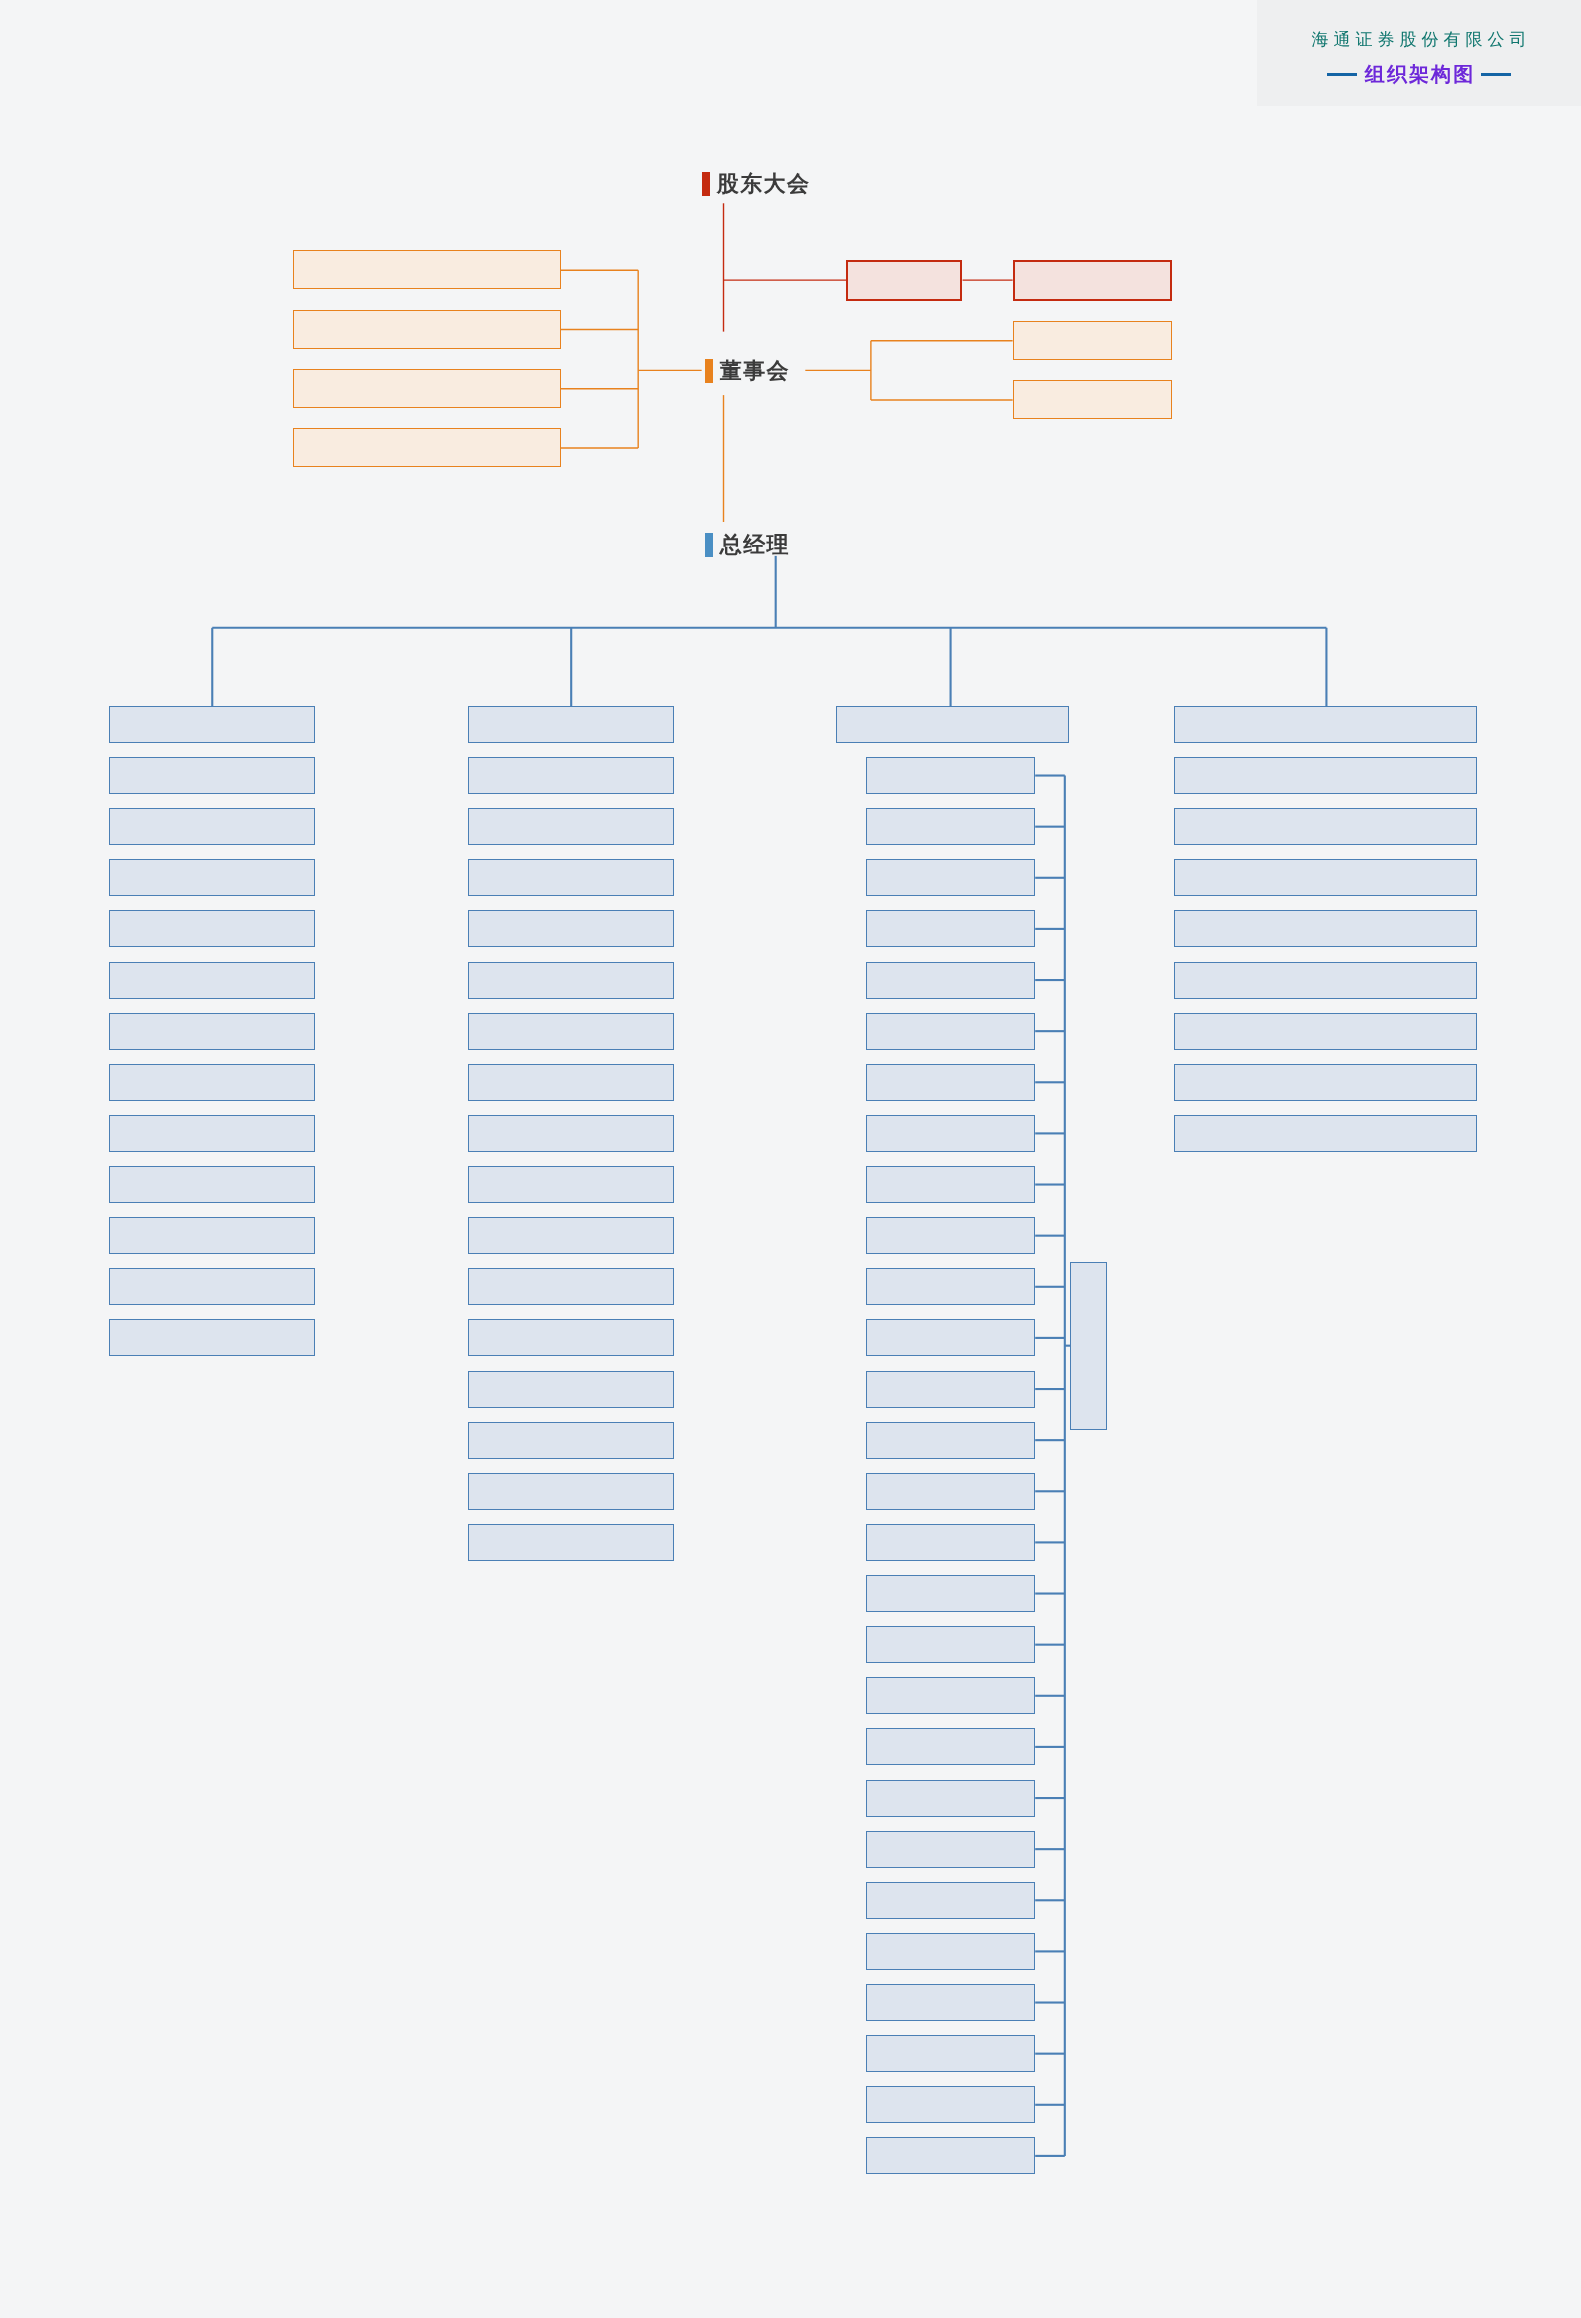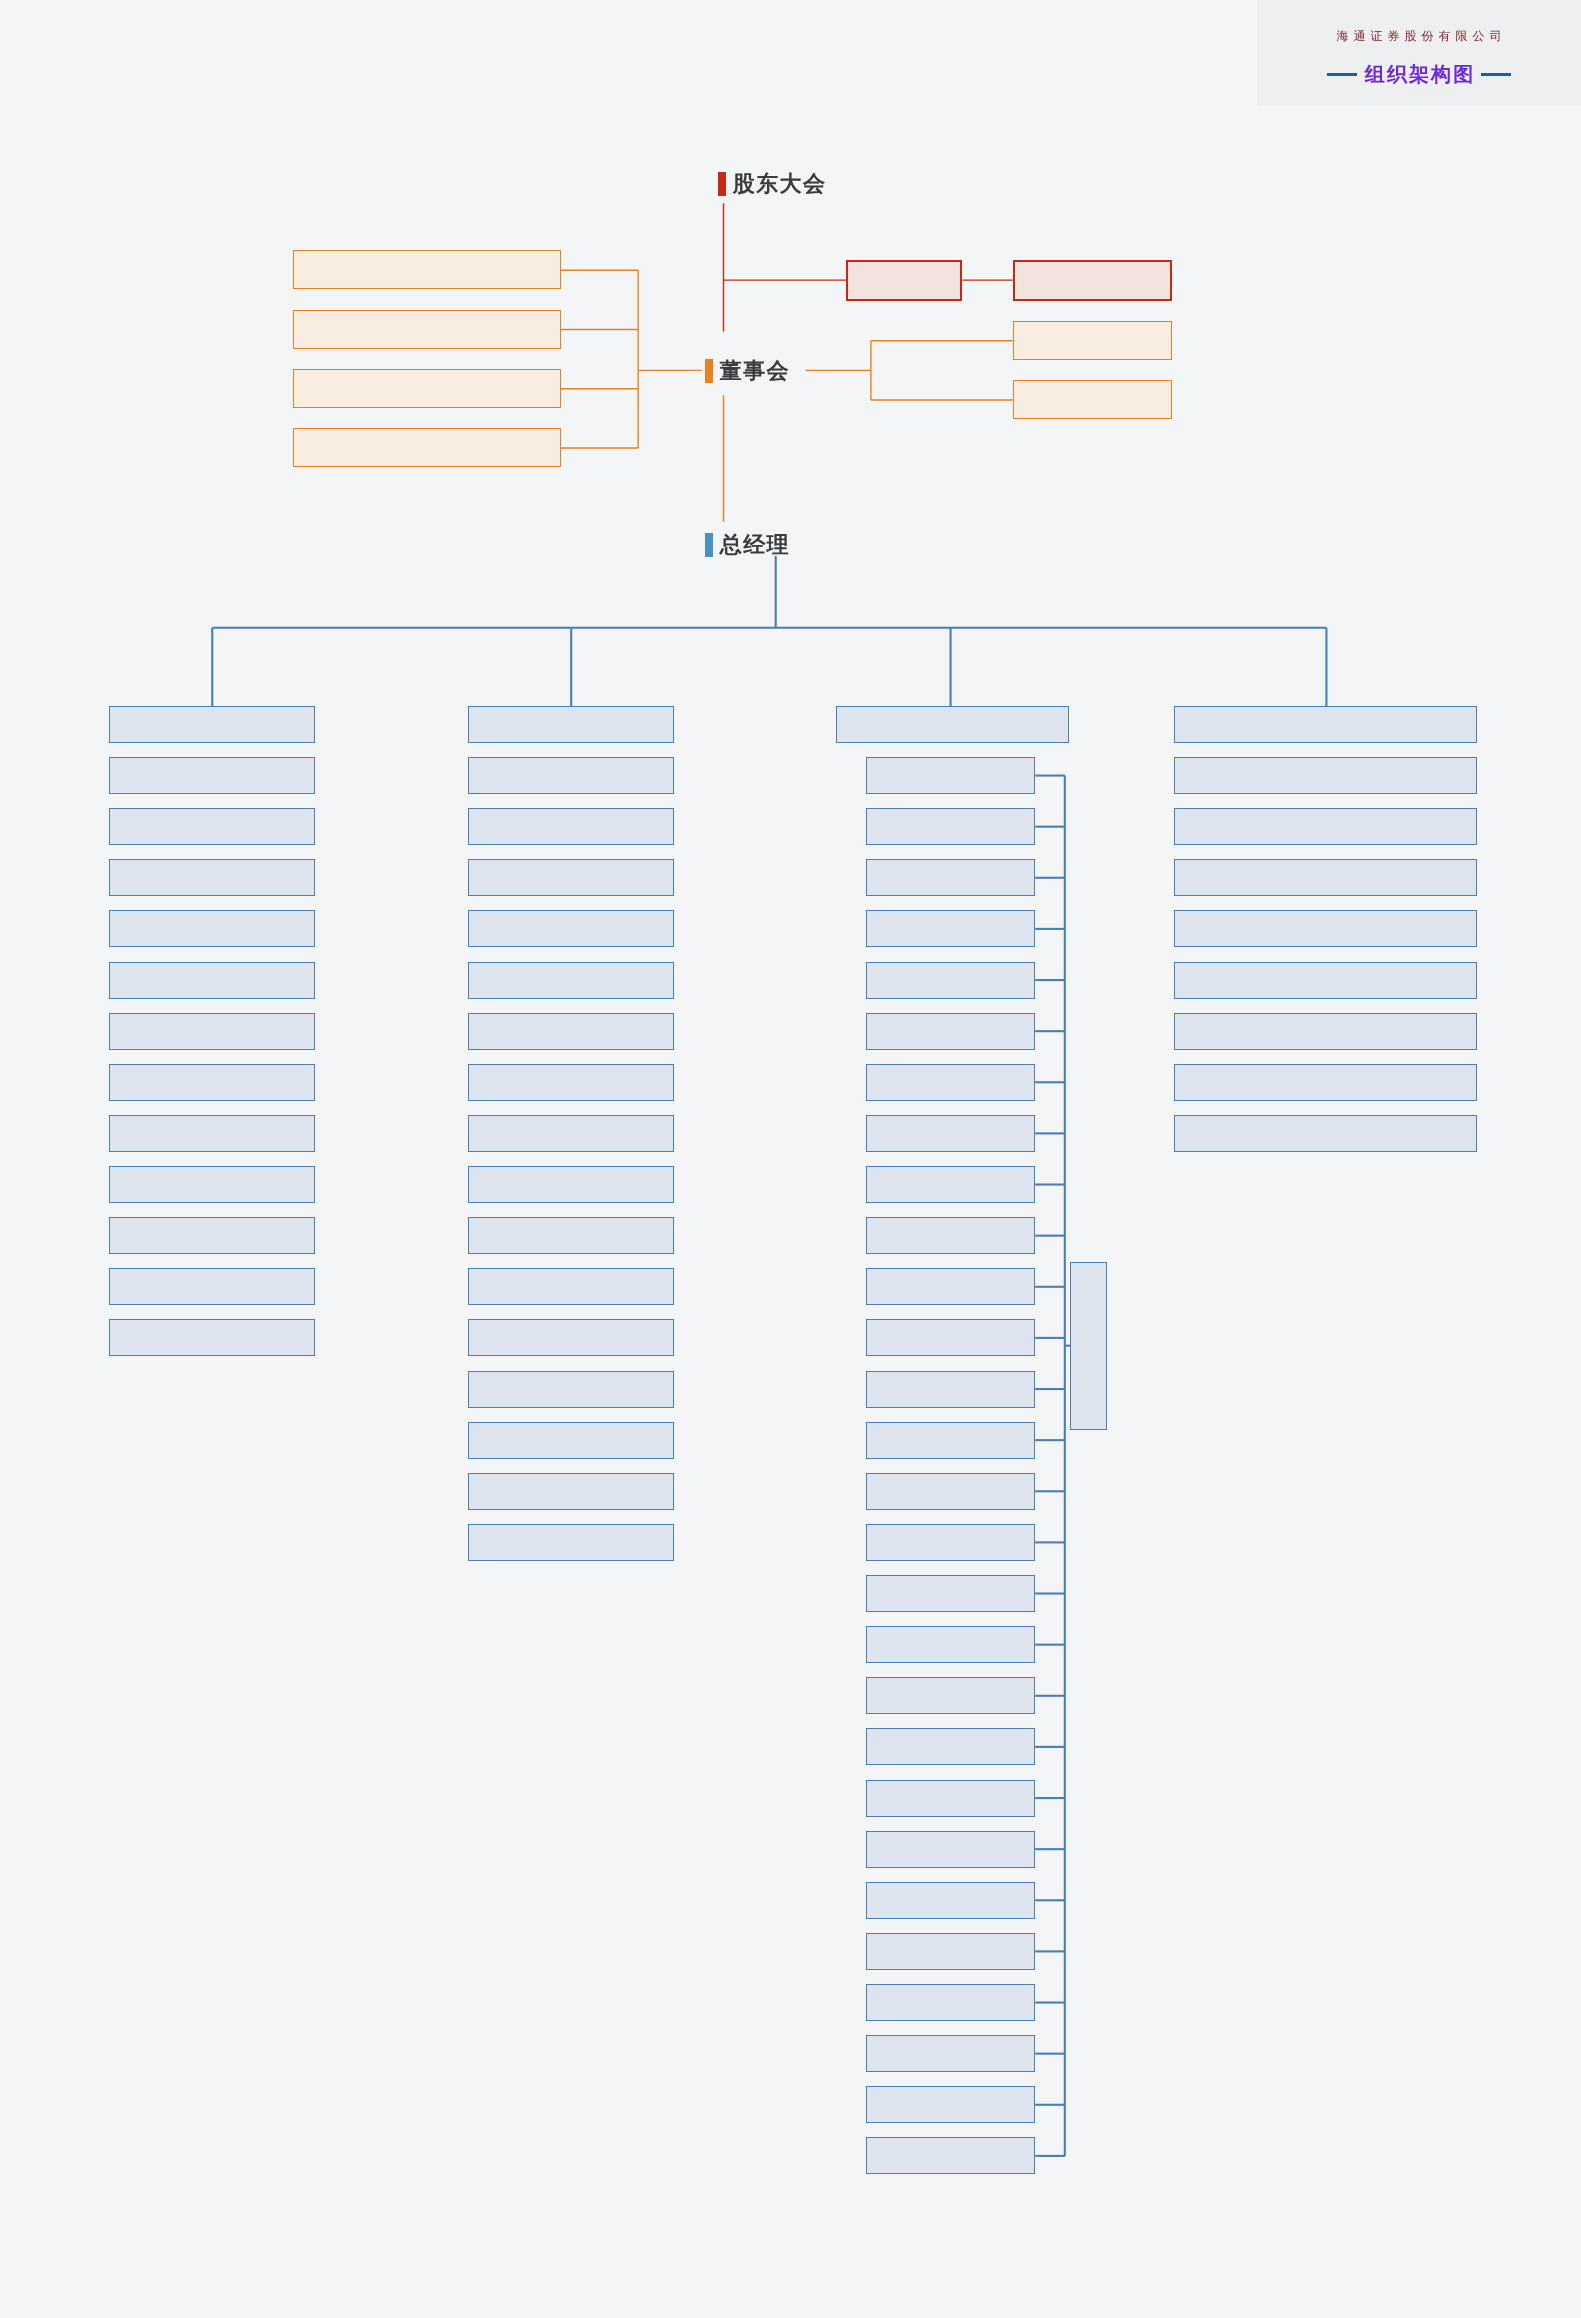--- a/index.html
+++ b/index.html
@@ -12,21 +12,21 @@
   #canvas{position:absolute;left:0;top:0;width:1581px;height:2319px;}
   svg.lines{position:absolute;left:0;top:0;width:1581px;height:2319px;pointer-events:none;}
 
   
   .header-block{
     position:absolute;left:1257px;top:0;width:324px;height:106px;
     background:#eeeff0;
   }
   .hdr-company{
     position:absolute;left:0;top:28px;width:324px;text-align:center;
-    font-size:12px;color:#7f1d1d;letter-spacing:5px;
+    font-size:17px;color:#0f766e;letter-spacing:5px;
     text-indent:5px;
   }
   .hdr-title-row{
     position:absolute;left:0;top:61px;width:324px;
     display:flex;align-items:center;justify-content:center;gap:5.6px;
   }
   .hdr-dash{width:30px;height:2.1px;background:#1464a5;display:block;}
   .hdr-title{font-size:20px;font-weight:bold;color:#6d28d9;letter-spacing:2.1px;text-indent:2.1px;}
 
   
@@ -116,21 +116,21 @@
 
   <div class="header-block">
     <div class="hdr-company">海通证券股份有限公司</div>
     <div class="hdr-title-row">
       <span class="hdr-dash"></span>
       <span class="hdr-title">组织架构图</span>
       <span class="hdr-dash"></span>
     </div>
   </div>
 
-  <div class="node-title" style="left:702px;top:169px;margin-left:16px;">
+  <div class="node-title" style="left:702px;top:169px;">
     <span class="bar" style="background:#c42b10"></span>
     <span class="txt">股东大会</span>
   </div>
 
   <div class="node-title" style="left:705px;top:356px;">
     <span class="bar" style="background:#e8821e"></span>
     <span class="txt">董事会</span>
   </div>
 
   <div class="node-title" style="left:705px;top:530px;">

